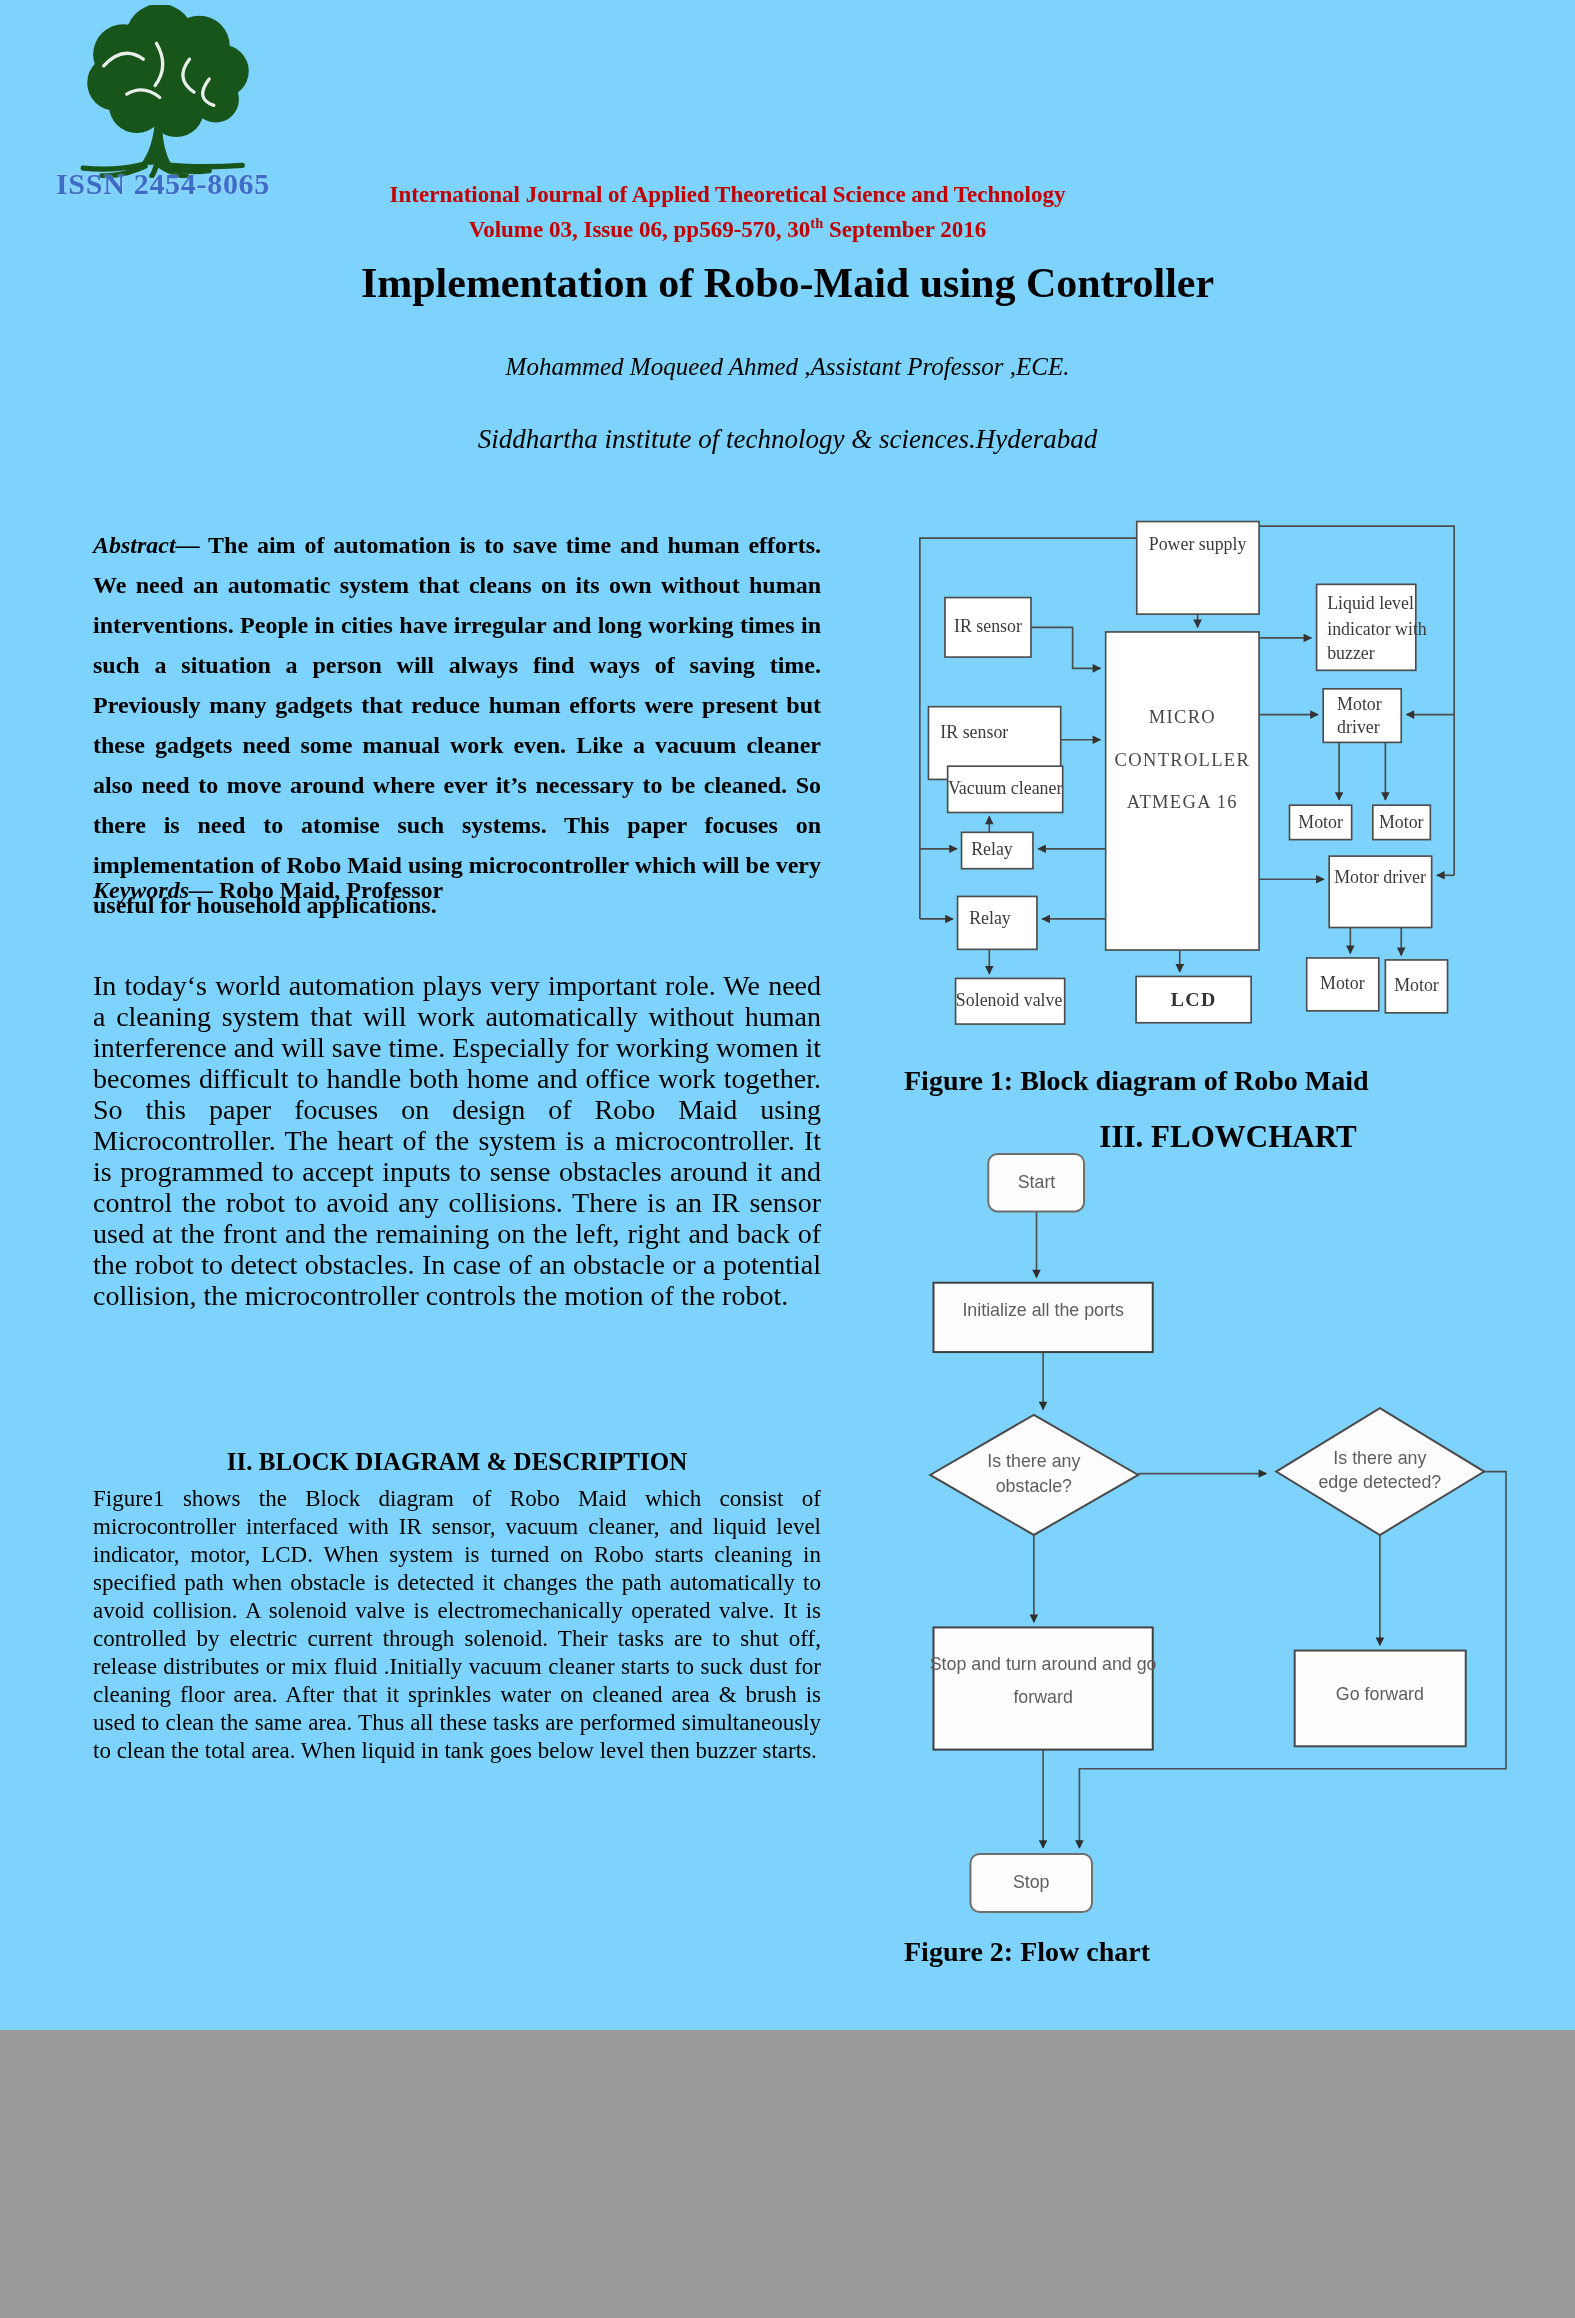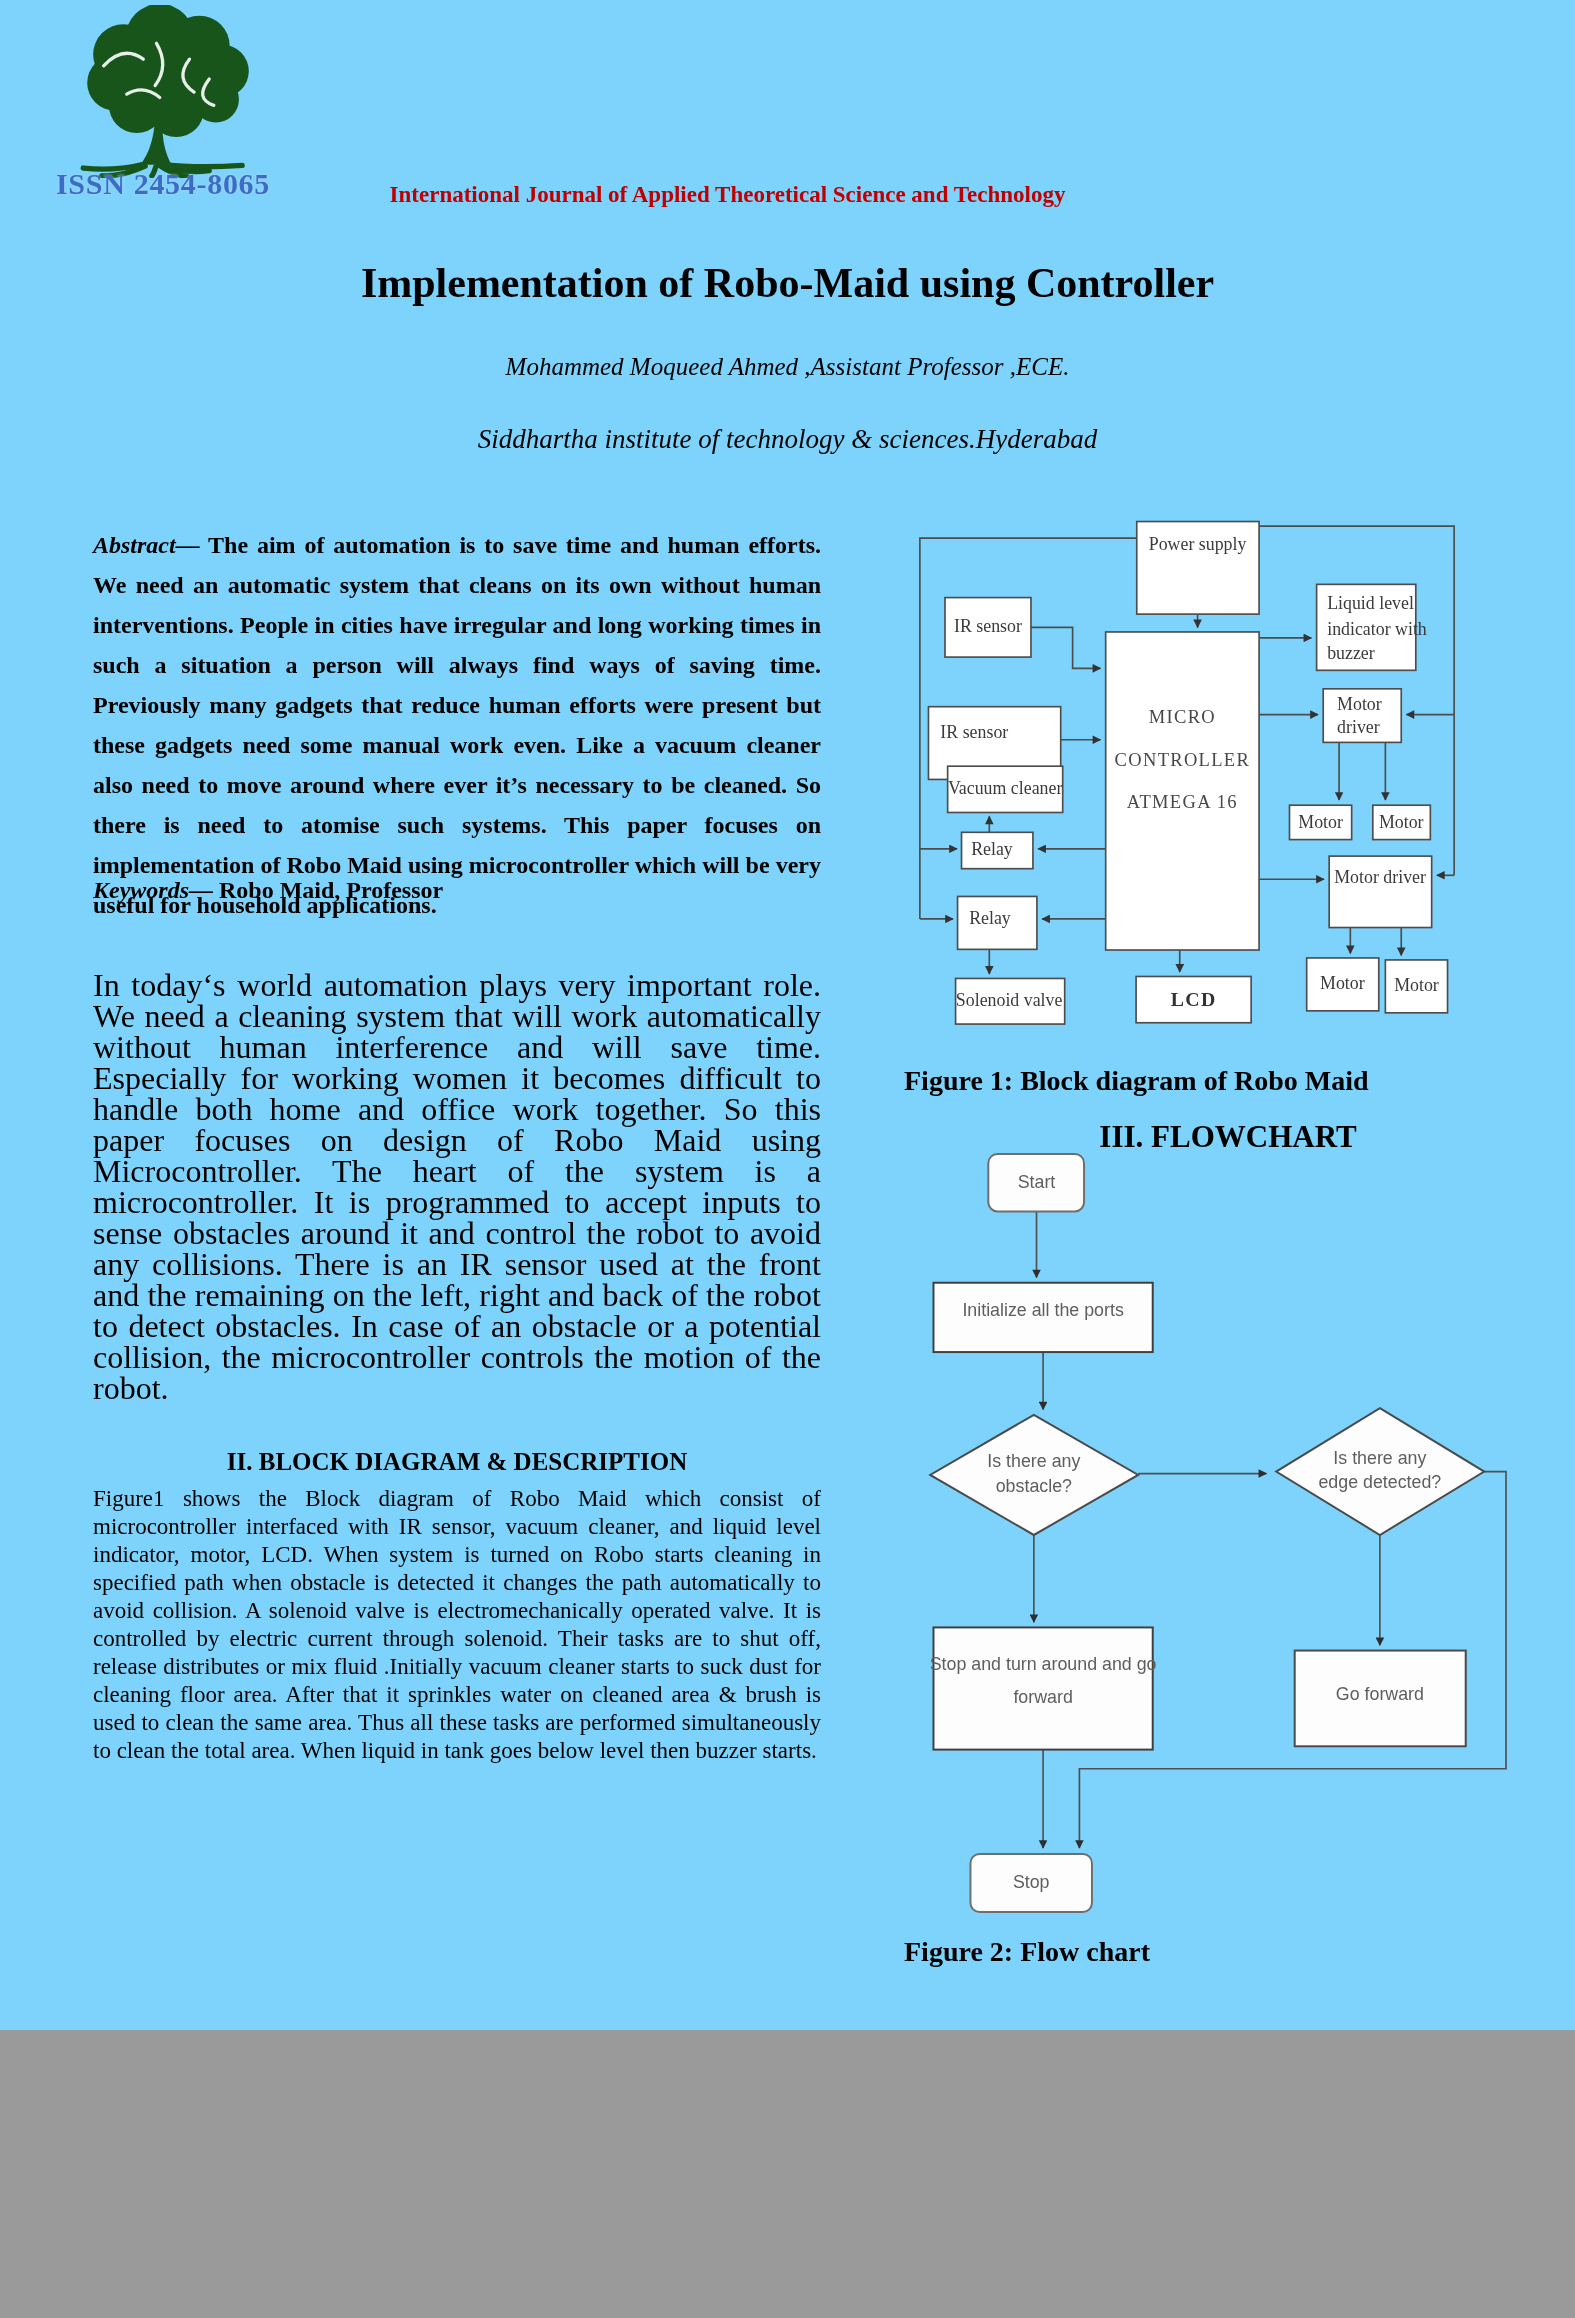--- a/index.html
+++ b/index.html
@@ -69,21 +69,21 @@
   .sechead{
     left:93px;width:728px;
     text-align:center;
     font-weight:bold;
     font-size:25px;
   }
   .h-intro{top:933px;}
   .h-block{top:1448px;}
   .bodytext{
     left:93px;width:728px;
-    font-size:32px;
+    font-size:28px;
     line-height:31px;
   }
   .t-intro{top:970px;}
   .t-block{top:1485px;line-height:28px;font-size:23px;}
   
   .figcap{
     left:904px;width:648px;
     font-weight:bold;
     font-size:28px;
   }
@@ -138,20 +138,21 @@
       <path d="M124,245 Q121,255 118,259"></path>
         <path d="M134,243 Q164,256 205,251"></path>
       <path d="M132,241 Q185,248 255,243"></path>
         <path d="M128,242 Q152,258 172,260"></path>
     </g>
   </svg>
   <div class="abs issn" style="left:56px;top:167px;">ISSN 2454-8065</div>
 
   <div class="abs jhead">
     <div>International Journal of Applied Theoretical Science and Technology</div>
+    <div><span>Volume 03, Issue 06, pp569-570, 30</span><sup>th</sup><span> September 2016</span></div>
   </div>
 
   <div class="abs title">Implementation of Robo-Maid using Controller</div>
   <div class="abs author">Mohammed Moqueed Ahmed ,Assistant Professor ,ECE.</div>
   <div class="abs affil">Siddhartha institute of technology &amp; sciences.Hyderabad</div>
 
   <p class="abs para abstract"><span class="lbl">Abstract—</span><span> The aim of automation is to save time and human efforts. We need an automatic system that cleans on its own without human interventions. People in cities have irregular and long working times in such a situation a person will always find ways of saving time. Previously many gadgets that reduce human efforts were present but these gadgets need some manual work even. Like a vacuum cleaner also need to move around where ever it’s necessary to be cleaned. So there is need to atomise such systems. This paper focuses on implementation of Robo Maid using microcontroller which will be very useful for household applications.</span></p>
 
   <p class="abs para keywords"><span class="lbl">Keywords—</span><span> Robo Maid, Professor</span></p>
 

